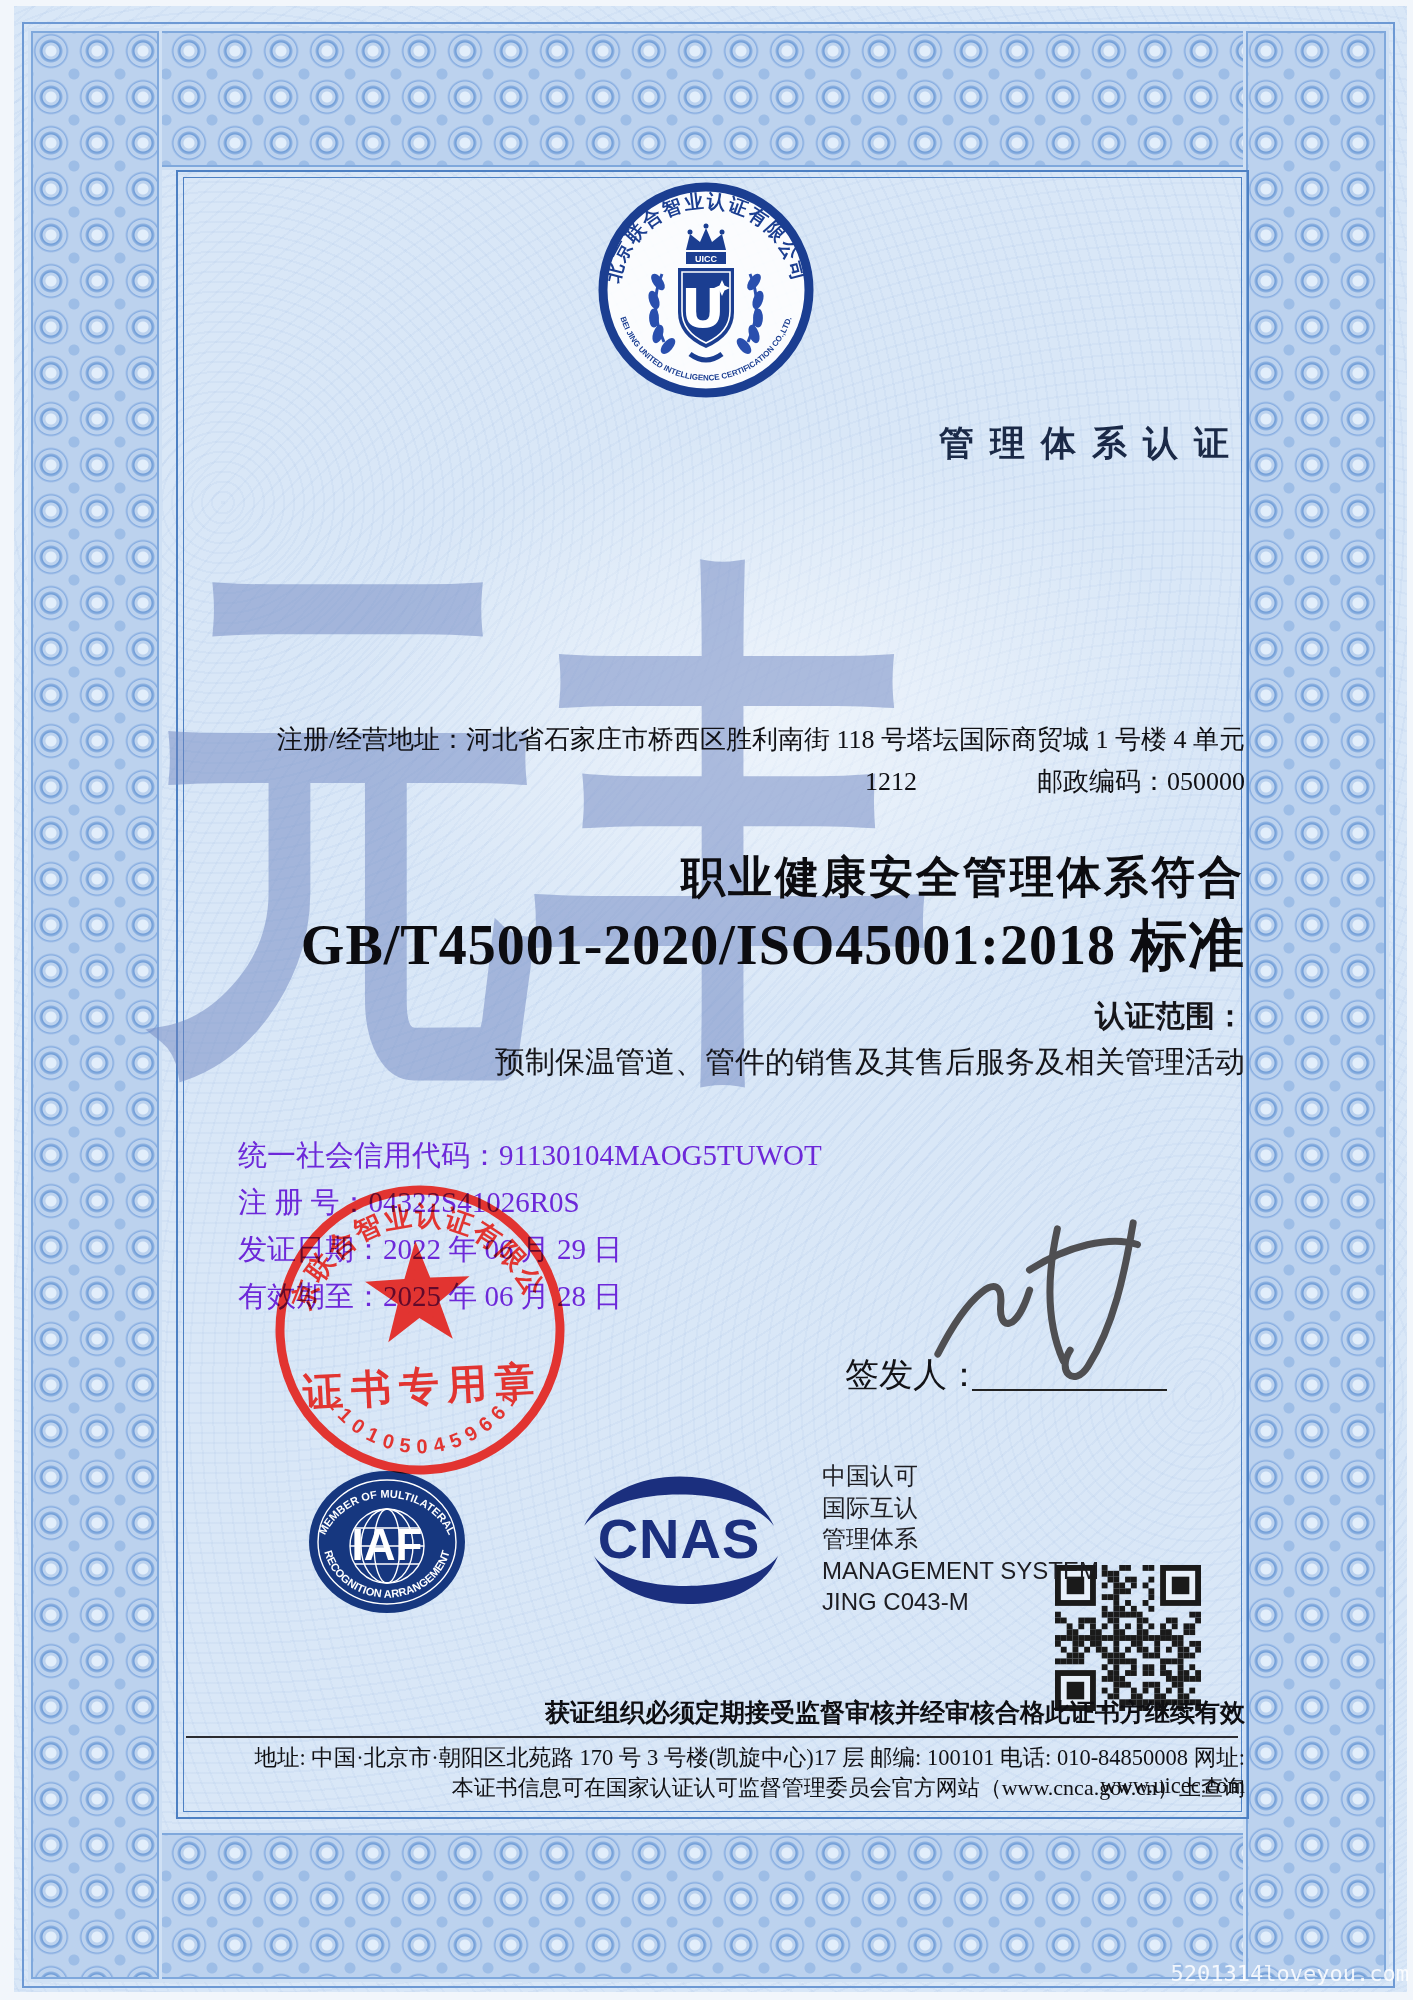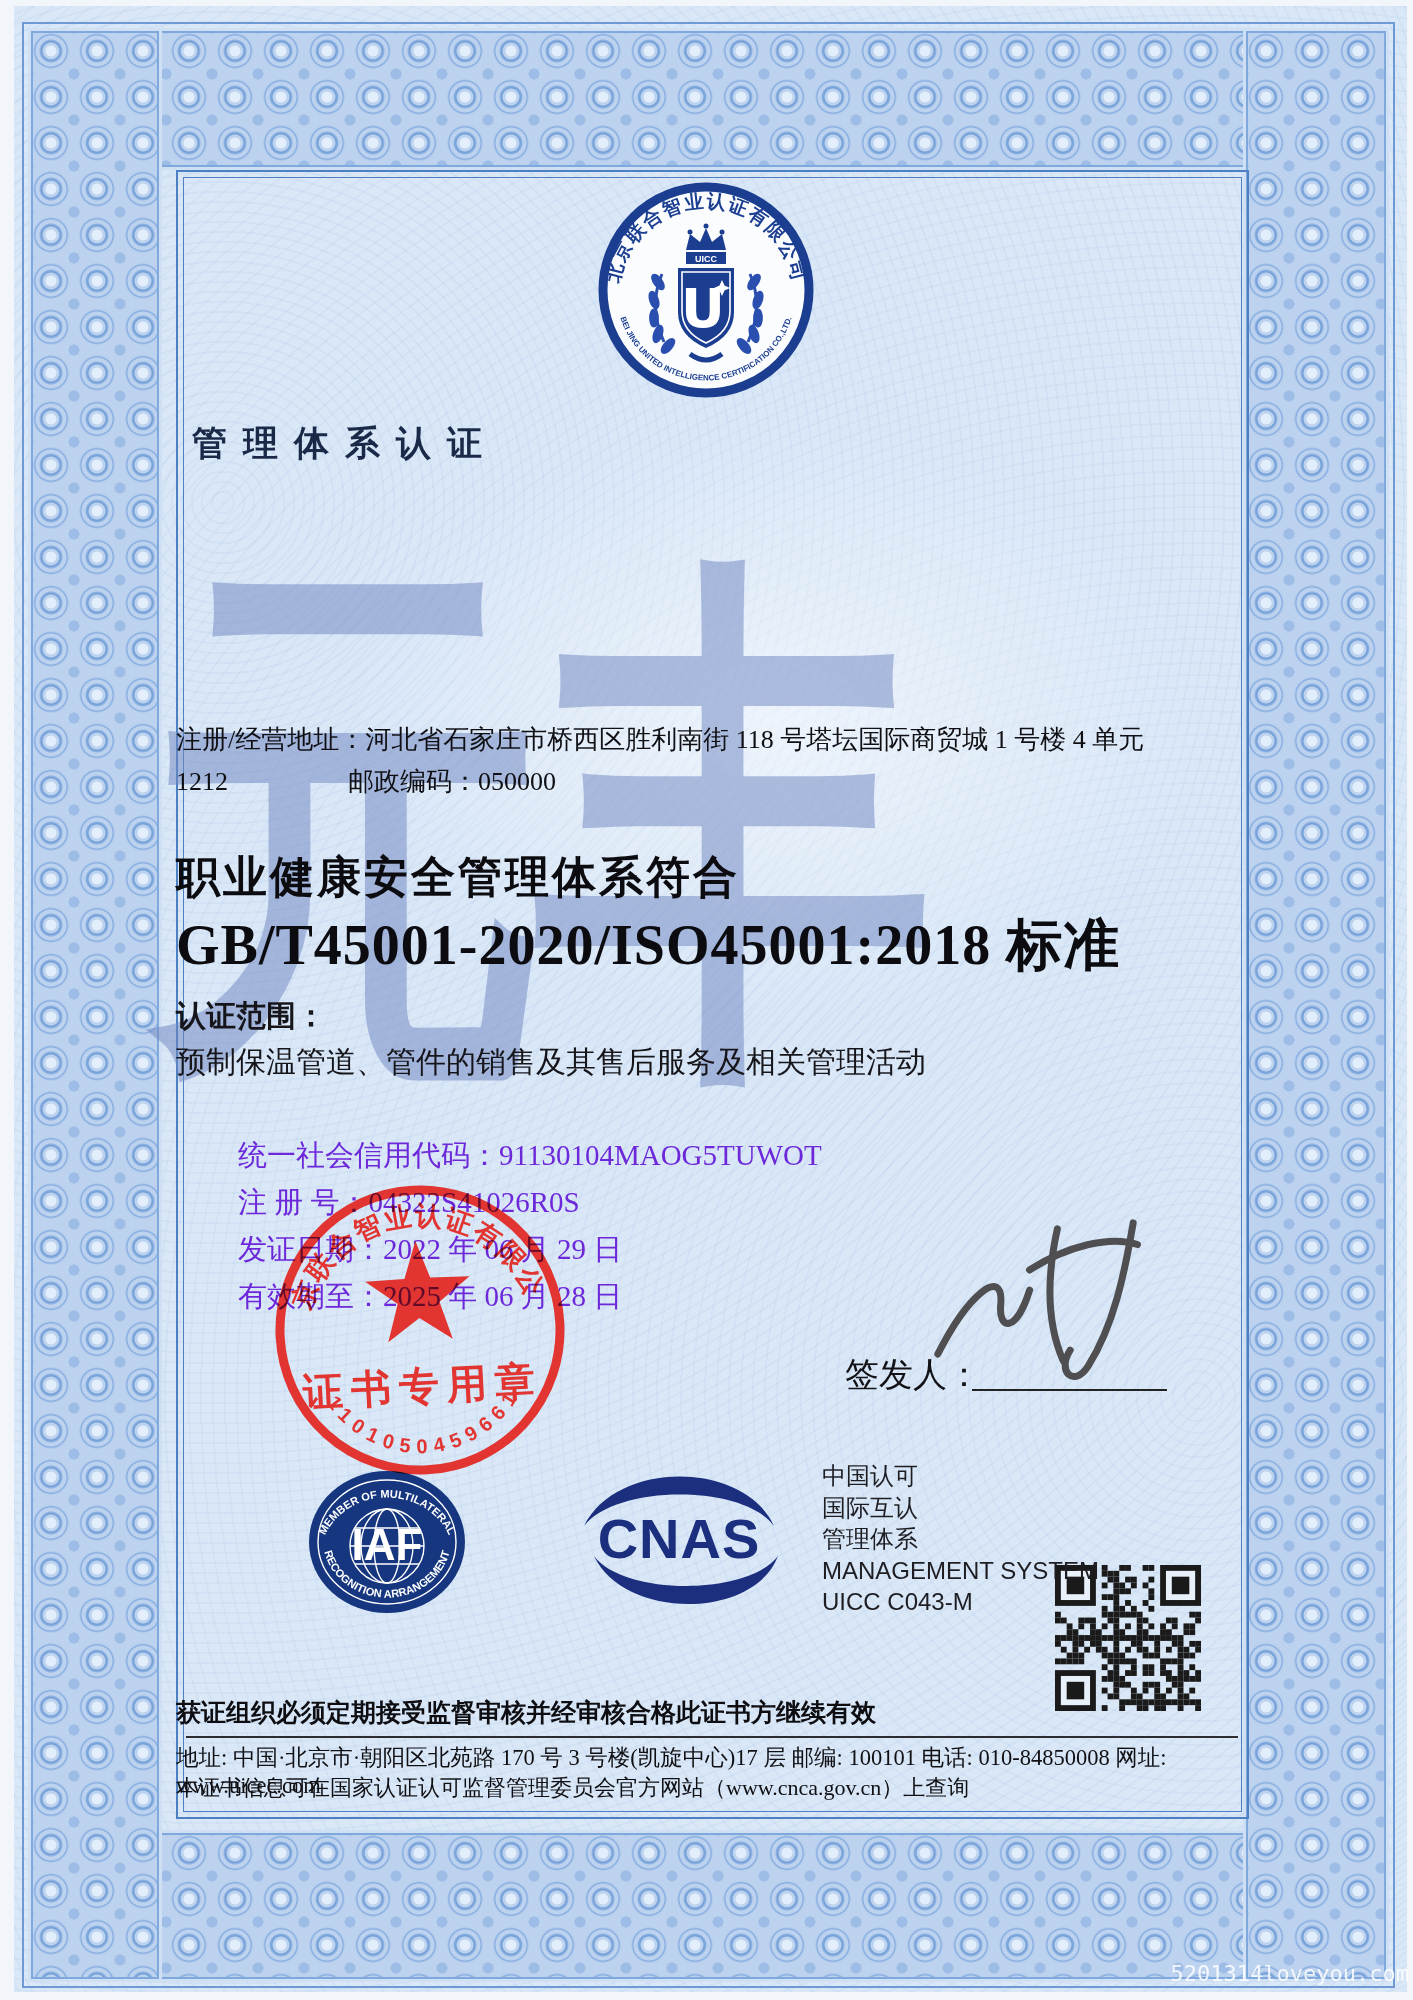--- a/index.html
+++ b/index.html
@@ -33,21 +33,21 @@
   .inner-frame::before{content:"";position:absolute;inset:5px;border:1.5px solid #4d80c3;}
   .wm-center{position:absolute;left:148px;top:556px;z-index:1;
              font-family:"DejaVu Sans","Liberation Sans",sans-serif;font-weight:700;
              font-size:540px;line-height:1;letter-spacing:-18px;
              color:rgba(114,136,193,0.52);transform:scaleX(0.74);transform-origin:left top;
              white-space:nowrap;pointer-events:none;}
   .wm-corner{position:absolute;right:4px;bottom:14px;z-index:6;
              font-family:"DejaVu Sans Mono","Liberation Mono",monospace;
              font-size:22px;color:rgba(255,255,255,0.85);text-align:center;}
   .content{position:absolute;inset:0;z-index:2;color:#111;}
-  .cline{position:absolute;left:176px;width:1069px;text-align:left;}
+  .cline{position:absolute;left:176px;width:1069px;text-align:right;}
   .logo-wrap{position:absolute;left:598px;top:182px;width:216px;height:216px;}
   .logo-caption{top:420px;font-family:"Liberation Sans","DejaVu Sans",sans-serif;
                 font-size:35px;font-weight:700;letter-spacing:16px;color:#1a2947;text-indent:16px;}
   .title{top:518px;font-family:"DejaVu Sans","Liberation Sans",sans-serif;
          font-weight:900;font-size:57px;line-height:84px;letter-spacing:8px;color:#0c0c0e;}
   .title .l2{letter-spacing:12px;}
   .addr1{top:722px;font-size:26px;color:#101014;}
   .addr2{top:764px;font-size:26px;color:#101014;}
   .addr2 .gap{display:inline-block;width:120px;}
   .std1{top:848px;font-family:"DejaVu Sans","Liberation Sans",sans-serif;
@@ -219,21 +219,21 @@
         <path d="M22,104 C52,168 182,168 206,104 C176,144 52,144 22,104 Z" fill="#1b2f7e"></path>
         <text x="107" y="106" text-anchor="middle" font-family="Liberation Sans, sans-serif" font-size="56" font-weight="900" fill="#1b2f7e" letter-spacing="1">CNAS</text>
       </svg>
     </div>
 
     <div class="accred">
       <div>中国认可</div>
       <div>国际互认</div>
       <div>管理体系</div>
       <div>MANAGEMENT SYSTEM</div>
-      <div>UICC C043-M</div>
+      <div>JING C043-M</div>
     </div>
 
     <svg class="qr" viewBox="0 0 25 25" id="qr-code">
         <rect x="0" y="8" width="1" height="1" fill="#1a1a1a"></rect>
         <rect x="0" y="9" width="1" height="1" fill="#1a1a1a"></rect>
         <rect x="0" y="12" width="1" height="1" fill="#1a1a1a"></rect>
         <rect x="0" y="13" width="1" height="1" fill="#1a1a1a"></rect>
         <rect x="0" y="16" width="1" height="1" fill="#1a1a1a"></rect>
         <rect x="1" y="9" width="1" height="1" fill="#1a1a1a"></rect>
         <rect x="1" y="12" width="1" height="1" fill="#1a1a1a"></rect>

